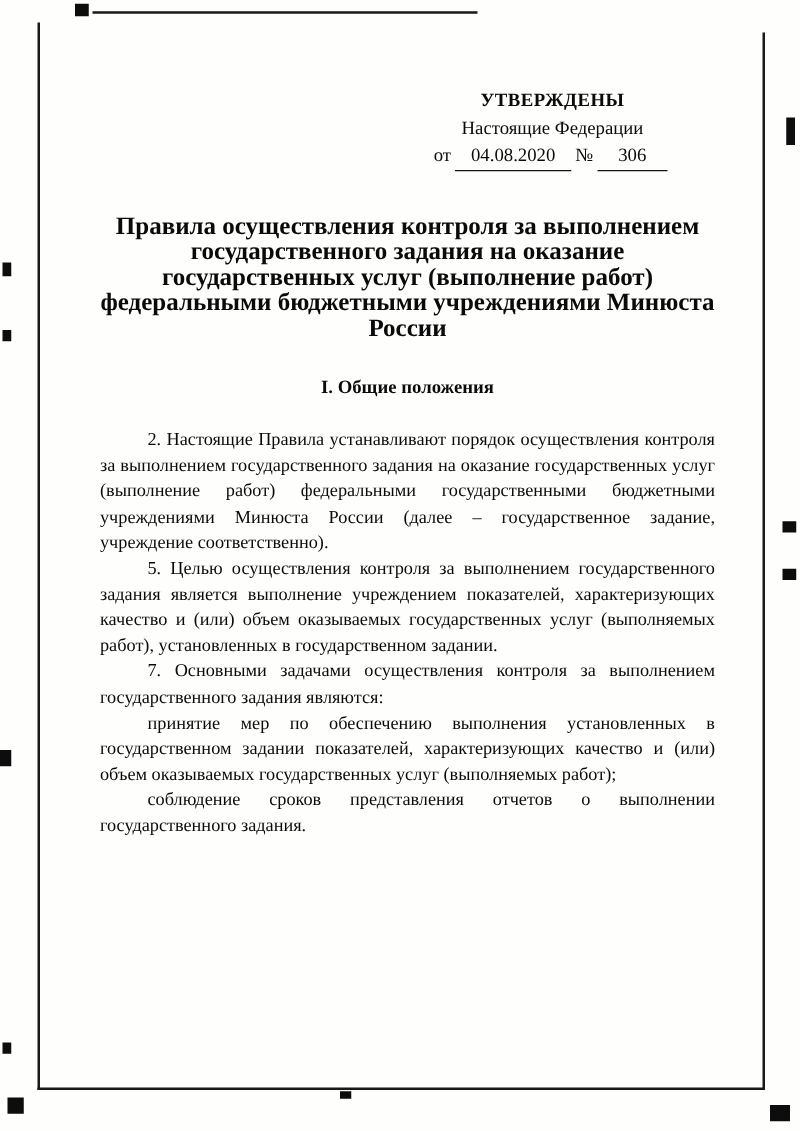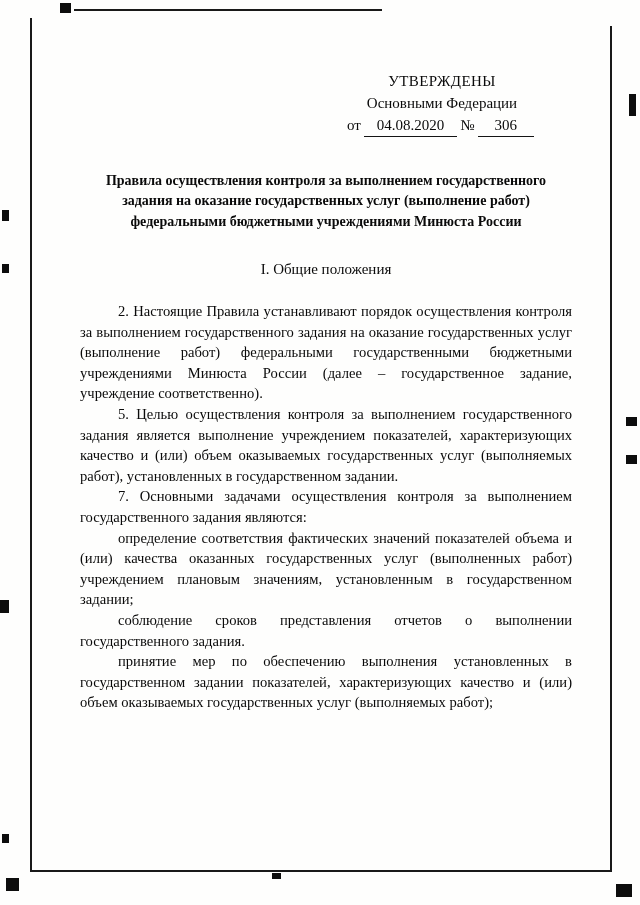--- a/index.html
+++ b/index.html
@@ -38,46 +38,46 @@
   .a11 { left: 272px; top: 873px; width: 9px;  height: 6px; }
   
   .approval {
     margin: 72px 62px 0 auto;
     width: 272px;
     text-align: center;
     font-size: 15px;
     line-height: 19.5px;
   }
   .approval .approved {
-    font-weight: normal;
+    font-weight: bold;
     letter-spacing: 0.4px;
     margin-bottom: 2px;
     margin-top: 48px;
   }
   .date-line { margin-top: 3px; white-space: nowrap; }
   .u {
     display: inline-block;
     border-bottom: 1.4px solid #141414;
     padding: 0 13px;
     margin: 0 3px;
   }
   .u.num { padding: 0 17px; }
   
   .content { padding: 0 68px 0 80px; }
   .title {
     margin: 34px 0 0;
-    font-size: 14px;
+    font-size: 20px;
     font-weight: bold;
     text-align: center;
     line-height: 20.5px;
   }
   .section {
     margin: 29px 0 0;
     font-size: 15px;
-    font-weight: normal;
+    font-weight: bold;
     text-align: center;
   }
   .body-p {
     margin: 0;
     font-size: 14.6px;
     line-height: 20.6px;
     text-align: justify;
     text-indent: 38px;
   }
   .body-p.first { margin-top: 23px; }
@@ -99,31 +99,30 @@
   <div class="artifact a5"></div>
   <div class="artifact a6"></div>
   <div class="artifact a7"></div>
   <div class="artifact a8"></div>
   <div class="artifact a9"></div>
   <div class="artifact a10"></div>
   <div class="artifact a11"></div>
 
   <div class="approval">
     <div class="approved">УТВЕРЖДЕНЫ</div>
-    <div>Основными Федерации</div>
+    <div>Настоящие Федерации</div>
     <div class="date-line">
       <span>от</span><span class="u">04.08.2020</span><span>№</span><span class="u num">306</span>
     </div>
   </div>
 
   <div class="content">
     <h1 class="title">Правила осуществления контроля за выполнением государственного задания на оказание государственных услуг (выполнение работ) федеральными бюджетными учреждениями Минюста России</h1>
     <h2 class="section">I. Общие положения</h2>
 
     <p class="body-p first">2. Настоящие Правила устанавливают порядок осуществления контроля за выполнением государственного задания на оказание государственных услуг (выполнение работ) федеральными государственными бюджетными учреждениями Минюста России (далее – государственное задание, учреждение соответственно).</p>
     <p class="body-p">5. Целью осуществления контроля за выполнением государственного задания является выполнение учреждением показателей, характеризующих качество и (или) объем оказываемых государственных услуг (выполняемых работ), установленных в государственном задании.</p>
     <p class="body-p">7. Основными задачами осуществления контроля за выполнением государственного задания являются:</p>
-    <p class="body-p">определение соответствия фактических значений показателей объема и (или) качества оказанных государственных услуг (выполненных работ) учреждением плановым значениям, установленным в государственном задании;</p>
+    <p class="body-p">принятие мер по обеспечению выполнения установленных в государственном задании показателей, характеризующих качество и (или) объем оказываемых государственных услуг (выполняемых работ);</p>
     <p class="body-p">соблюдение сроков представления отчетов о выполнении государственного задания.</p>
-    <p class="body-p">принятие мер по обеспечению выполнения установленных в государственном задании показателей, характеризующих качество и (или) объем оказываемых государственных услуг (выполняемых работ);</p>
   </div>
 
 </div>
 
 </body></html>

